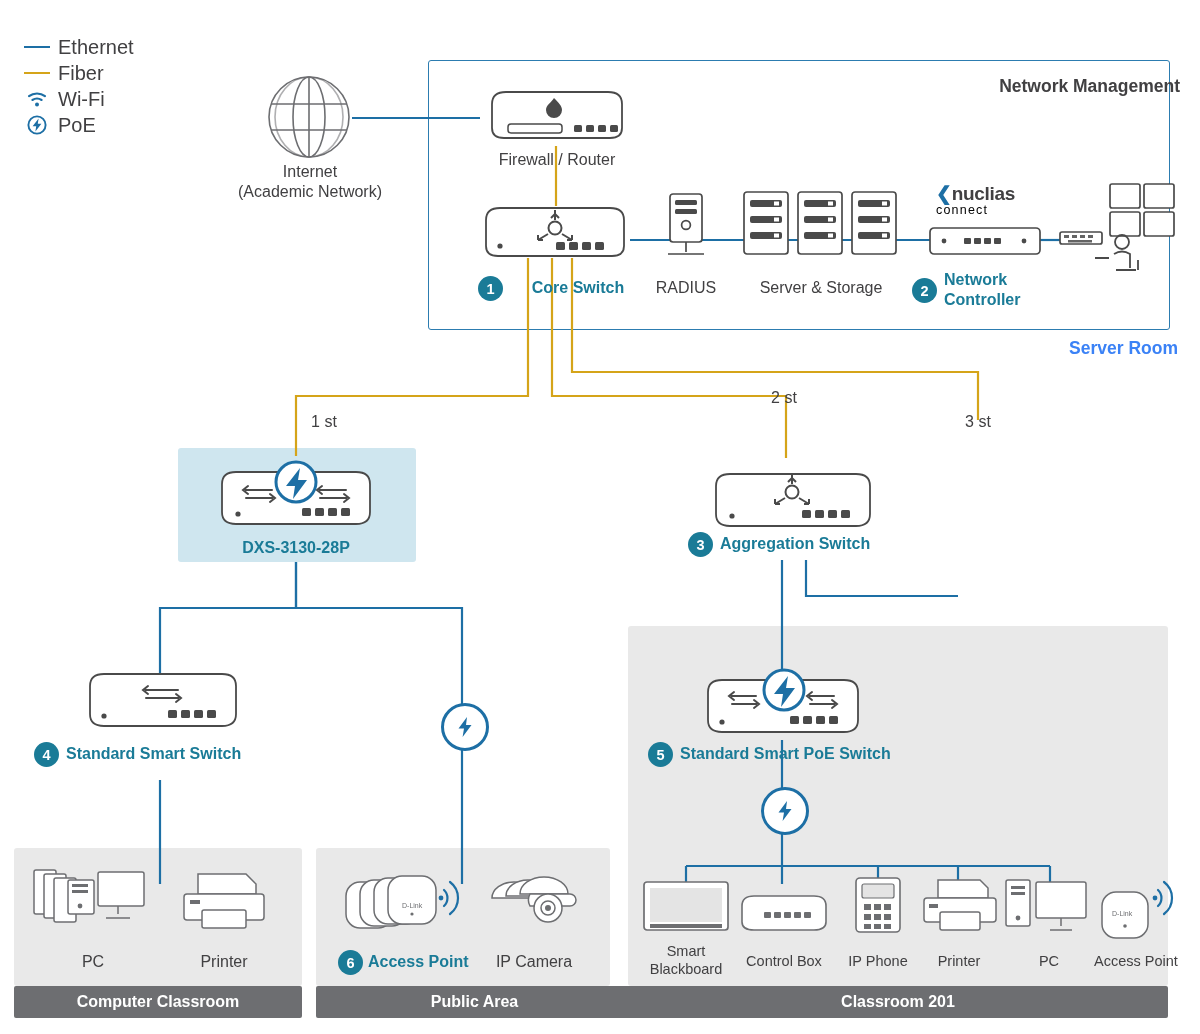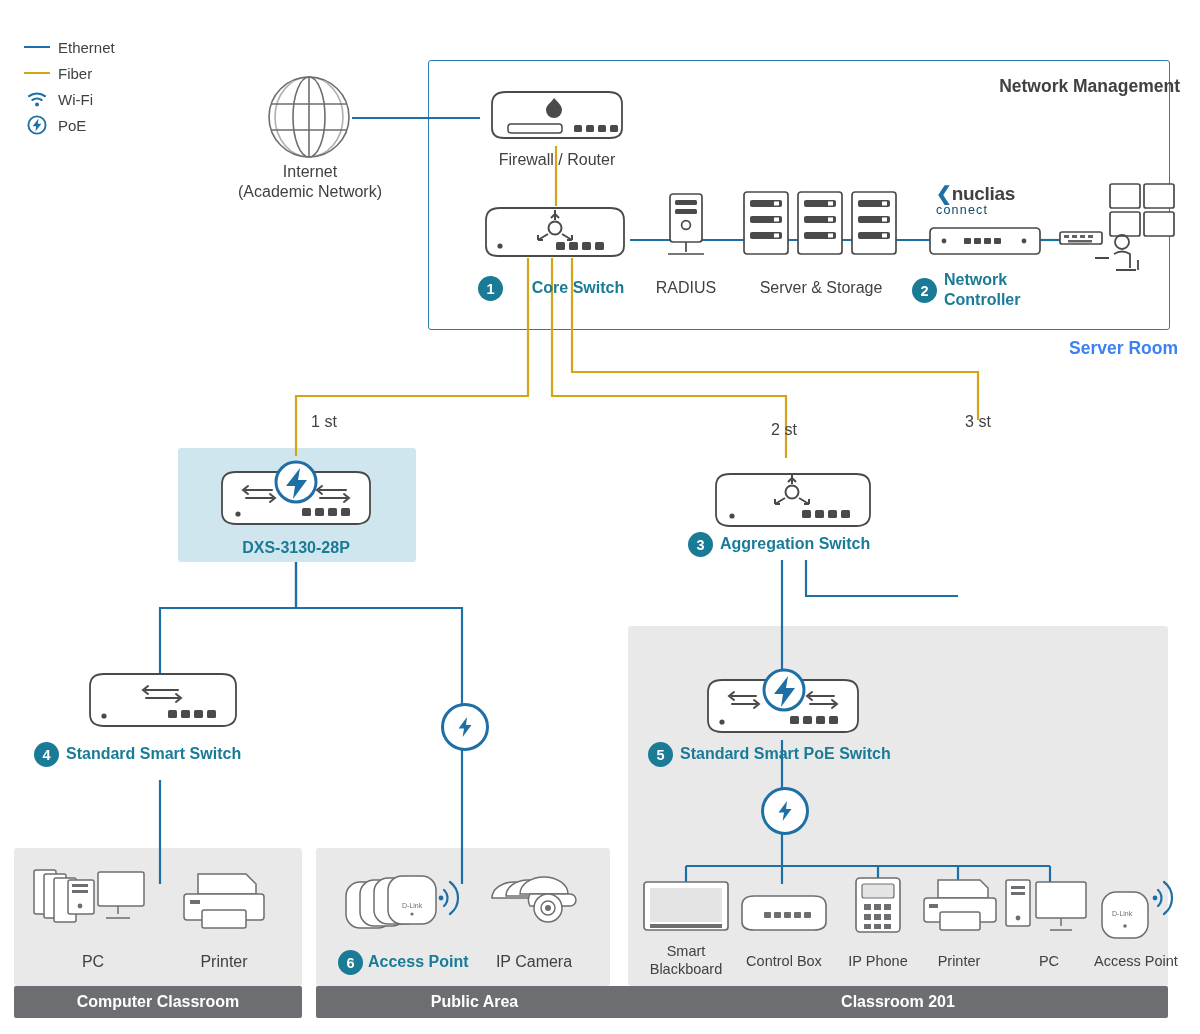--- a/index.html
+++ b/index.html
@@ -4,21 +4,21 @@
 <style>
   html,body{margin:0;padding:0;background:#ffffff;}
   body{width:1200px;height:1034px;position:relative;font-family:"Liberation Sans",sans-serif;color:#414042;overflow:hidden;}
   .canvas{position:absolute;left:0;top:0;width:1200px;height:1034px;}
   svg.lines{position:absolute;left:0;top:0;width:1200px;height:1034px;pointer-events:none;}
 
   
   .legend{position:absolute;left:22px;top:34px;}
   .legend-row{display:flex;align-items:center;height:26px;}
   .legend-swatch{width:30px;display:flex;align-items:center;justify-content:center;}
-  .legend-label{font-size:15px;color:#414042;margin-left:6px;}
+  .legend-label{font-size:20px;color:#414042;margin-left:6px;}
   .line-eth{width:26px;height:2.5px;background:#1d6fa5;display:block;}
   .line-fib{width:26px;height:2.5px;background:#d5a419;display:block;}
 
   
   .zone{position:absolute;}
   .zone-nm{left:428px;top:60px;width:740px;height:268px;border:1.6px solid #2c7cb0;border-radius:3px;}
   .zone-nm-title{position:absolute;right:20px;top:76px;font-size:17.5px;color:#414042;font-weight:bold;}
   .zone-serverroom-label{position:absolute;right:22px;top:338px;font-size:17.5px;color:#3b82f6;font-weight:bold;}
 
   .zone-dxs{left:178px;top:448px;width:238px;height:114px;background:#cfe6ef;border-radius:3px;}
@@ -38,21 +38,21 @@
 
   .num{position:absolute;width:25px;height:25px;border-radius:50%;background:#1a7b97;color:#fff;font-size:14.5px;display:flex;align-items:center;justify-content:center;font-weight:bold;}
 
   .dev{position:absolute;}
   .poe-badge{position:absolute;width:34px;height:34px;border-radius:50%;border:2.6px solid #1d6fa5;background:#fff;display:flex;align-items:center;justify-content:center;}
   .poe-badge svg{display:block;}
   .poe-badge.big{width:42px;height:42px;border-width:3px;}
 
   .nuclias{position:absolute;left:936px;top:182px;width:110px;text-align:left;}
   .nuclias .n1{font-size:19px;font-weight:bold;color:#414042;letter-spacing:-.3px;}
-  .nuclias .n2{font-size:12.5px;color:#0c4a6e;margin-top:-2px;letter-spacing:1.2px;}
+  .nuclias .n2{font-size:12.5px;color:#000000;margin-top:-2px;letter-spacing:1.2px;}
   .nuclias .chev{color:#1d6fa5;font-weight:bold;}
 </style>
 </head>
 <body>
 
 <div class="canvas">
 
   <div class="zone zone-nm"></div>
   <div class="zone-nm-title">Network Management</div>
   <div class="zone-serverroom-label">Server Room</div>
@@ -281,21 +281,21 @@
       </g>
       <g fill="none" stroke="#4a4a4a" stroke-width="1.8">
         <circle cx="68" cy="62" r="7"></circle>
         <path d="M60 74 q8 -5 16 0 l0 14"></path>
         <path d="M55 78 h-14 M84 80 v10 M62 90 h20"></path>
       </g>
     </svg>
   </div>
 
   <div class="label" style="left:264px;top:412px;width:120px;">1 st</div>
-  <div class="label" style="left:724px;top:420px;width:120px;">2 st</div>
+  <div class="label" style="left:724px;top:388px;width:120px;">2 st</div>
   <div class="label" style="left:918px;top:412px;width:120px;">3 st</div>
 
   <div class="dev" style="left:216px;top:458px;">
     <svg width="164" height="74" viewBox="0 0 164 74">
       <path d="M6 26 Q6 14 20 14 H140 Q154 14 154 26 V54 Q154 66 140 66 H20 Q6 66 6 54 Z" fill="#fff" stroke="#4a4a4a" stroke-width="1.8"></path>
       <circle cx="22" cy="56" r="2.6" fill="#4a4a4a"></circle>
       <g fill="#4a4a4a">
         <rect x="86" y="50" width="9" height="8" rx="1.5"></rect>
           <rect x="99" y="50" width="9" height="8" rx="1.5"></rect>
         <rect x="112" y="50" width="9" height="8" rx="1.5"></rect>

